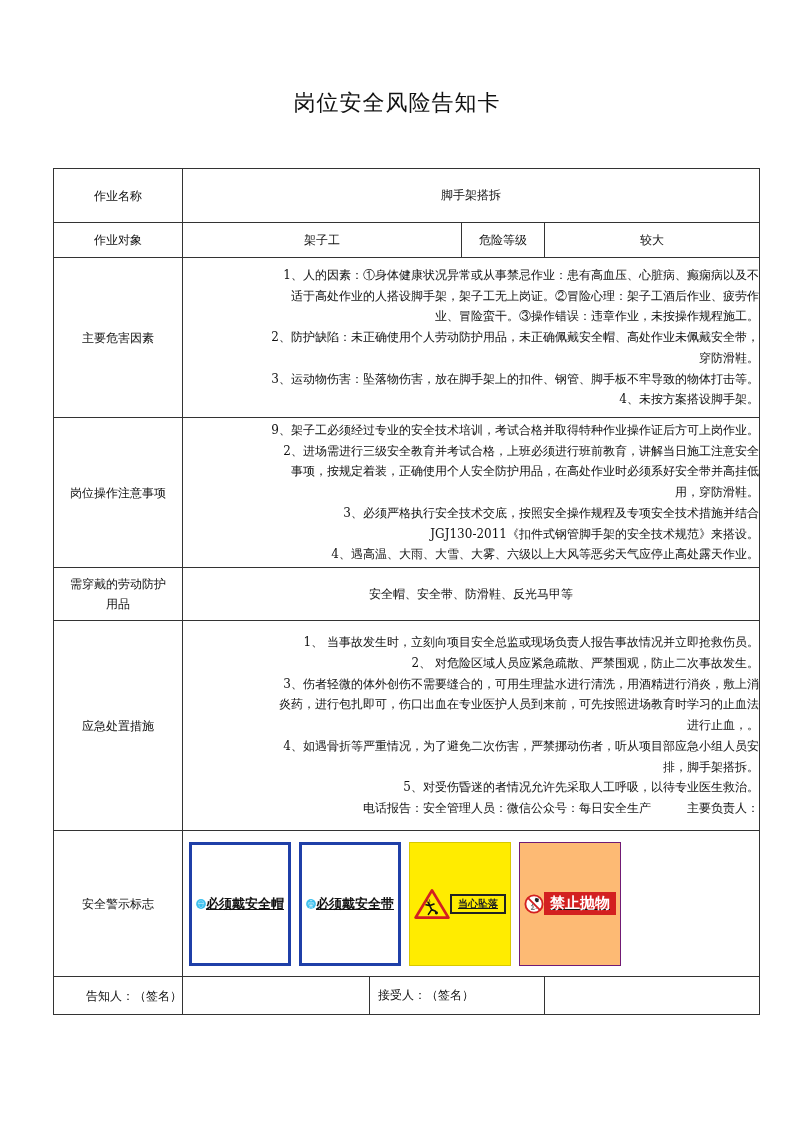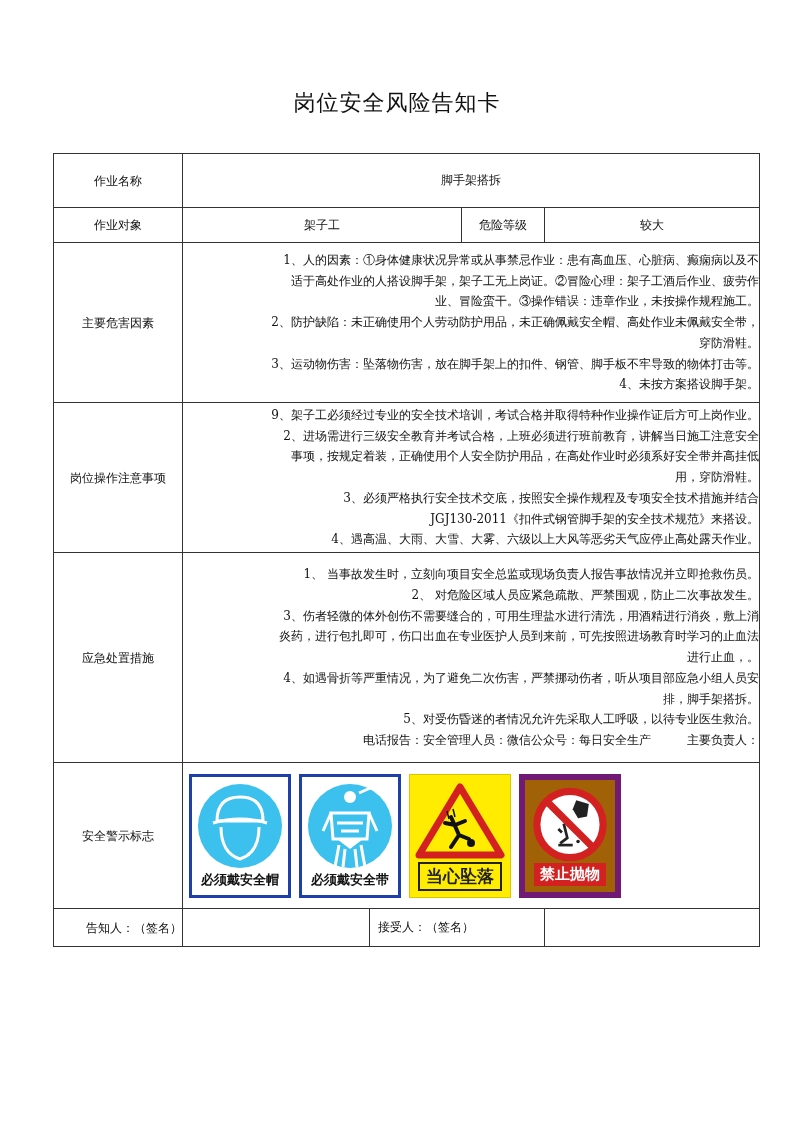--- a/index.html
+++ b/index.html
@@ -1,30 +1,30 @@
 <!DOCTYPE html>
 <html><head>
   <meta charset="utf-8">
   <style>
     html, body { margin: 0; padding: 0; background: #ffffff; }
     body { width: 794px; height: 1123px; position: relative; font-family: "DejaVu Serif", "Liberation Serif", serif; color: #111; }
     .title { position: absolute; left: 0; top: 80px; width: 794px; text-align: center; font-size: 22px; font-weight: normal; letter-spacing: 1px; margin-top: 8px; }
-    table.card { position: absolute; left: 53px; top: 153px; width: 706px; border-collapse: collapse; table-layout: fixed; border-radius: 10px; }
+    table.card { position: absolute; left: 53px; top: 168px; width: 706px; border-collapse: collapse; table-layout: fixed; border-radius: 10px; }
     table.card td { border: 1.3px solid #333; font-size: 12px; vertical-align: middle; padding: 0; }
     td.label { text-align: center; font-size: 12.5px; line-height: 20px; }
     td.center { text-align: center; }
     td.text { padding: 4px 6px 4px 7px; line-height: 20.8px; font-size: 12px; text-align: right; }
     .line { display: block; }
     .signs { display: flex; gap: 8px; padding: 8px 6px; align-items: flex-start; }
-    .sign { width: 102px; height: 124px; box-sizing: border-box; position: relative; display: flex; flex-direction: column; align-items: center; justify-content: space-between; padding: 6px 4px; }
+    .sign { width: 102px; height: 124px; box-sizing: border-box; position: relative; display: flex; flex-direction: row; align-items: center; justify-content: space-between; padding: 6px 4px; text-decoration: underline; }
     .sign.mand { border: 3px solid #1f3fa8; background: #fff; }
     .sign.warn { background: #ffec00; border: 1px solid #d8c800; }
-    .sign.proh { background: #a16207; border: 6px solid #701a75; }
+    .sign.proh { background: #fdba74; border: 1px solid #701a75; }
     .sign .cap { font-family: "DejaVu Sans", "Liberation Sans", sans-serif; font-weight: bold; font-size: 13px; white-space: nowrap; }
-    .sign.warn .cap { border: 2px solid #222; padding: 1px 6px; color: #222; background: #ffec00; font-size: 17px; }
+    .sign.warn .cap { border: 2px solid #222; padding: 1px 6px; color: #222; background: #ffec00; font-size: 10px; }
     .sign.proh .cap { background: #d32020; color: #fff; padding: 2px 6px; font-size: 15px; }
     .sign svg { display: block; }
   </style>
 </head>
 <body>
 
 <div class="title">岗位安全风险告知卡</div>
 
 <table class="card">
   <colgroup>
@@ -68,20 +68,27 @@
       <span class="line">9、架子工必须经过专业的安全技术培训，考试合格并取得特种作业操作证后方可上岗作业。</span>
       <span class="line">2、进场需进行三级安全教育并考试合格，上班必须进行班前教育，讲解当日施工注意安全</span>
       <span class="line">事项，按规定着装，正确使用个人安全防护用品，在高处作业时必须系好安全带并高挂低</span>
       <span class="line">用，穿防滑鞋。</span>
       <span class="line">3、必须严格执行安全技术交底，按照安全操作规程及专项安全技术措施并结合</span>
       <span class="line">JGJ130-2011《扣件式钢管脚手架的安全技术规范》来搭设。</span>
       <span class="line">4、遇高温、大雨、大雪、大雾、六级以上大风等恶劣天气应停止高处露天作业。</span>
     </td>
   </tr>
 
+  <tr style="height:53px">
+    <td class="label">
+      <span class="line">需穿戴的劳动防护</span>
+      <span class="line">用品</span>
+    </td>
+    <td class="center" colspan="4">安全帽、安全带、防滑鞋、反光马甲等</td>
+  </tr>
 
   <tr style="height:210px">
     <td class="label">应急处置措施</td>
     <td class="text" colspan="4">
       <span class="line">1、 当事故发生时，立刻向项目安全总监或现场负责人报告事故情况并立即抢救伤员。</span>
       <span class="line">2、 对危险区域人员应紧急疏散、严禁围观，防止二次事故发生。</span>
       <span class="line">3、伤者轻微的体外创伤不需要缝合的，可用生理盐水进行清洗，用酒精进行消炎，敷上消</span>
       <span class="line">炎药，进行包扎即可，伤口出血在专业医护人员到来前，可先按照进场教育时学习的止血法</span>
       <span class="line">进行止血，。</span>
       <span class="line">4、如遇骨折等严重情况，为了避免二次伤害，严禁挪动伤者，听从项目部应急小组人员安</span>

